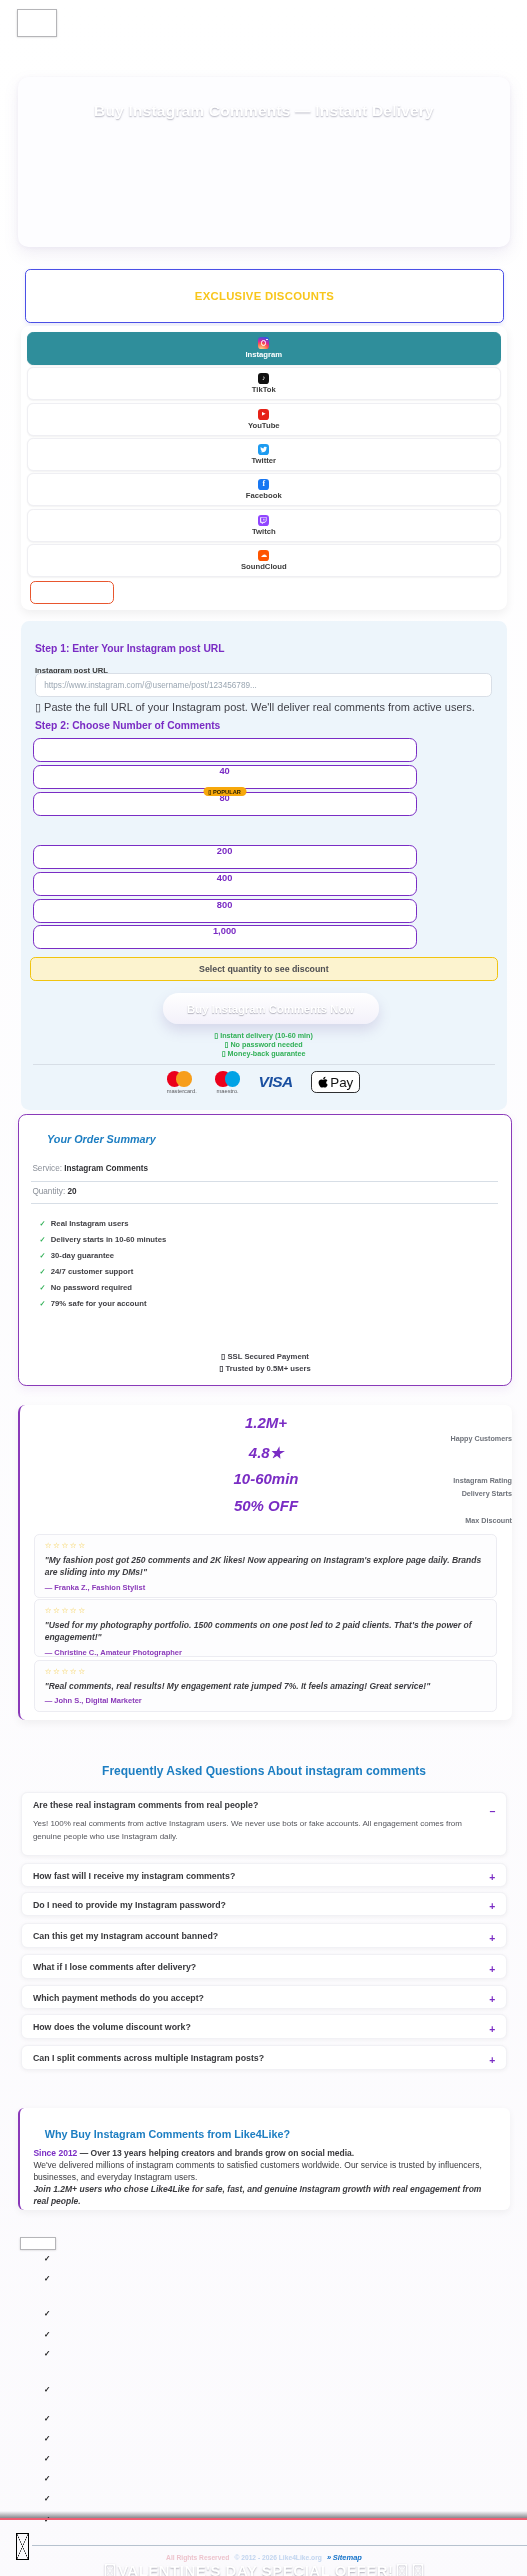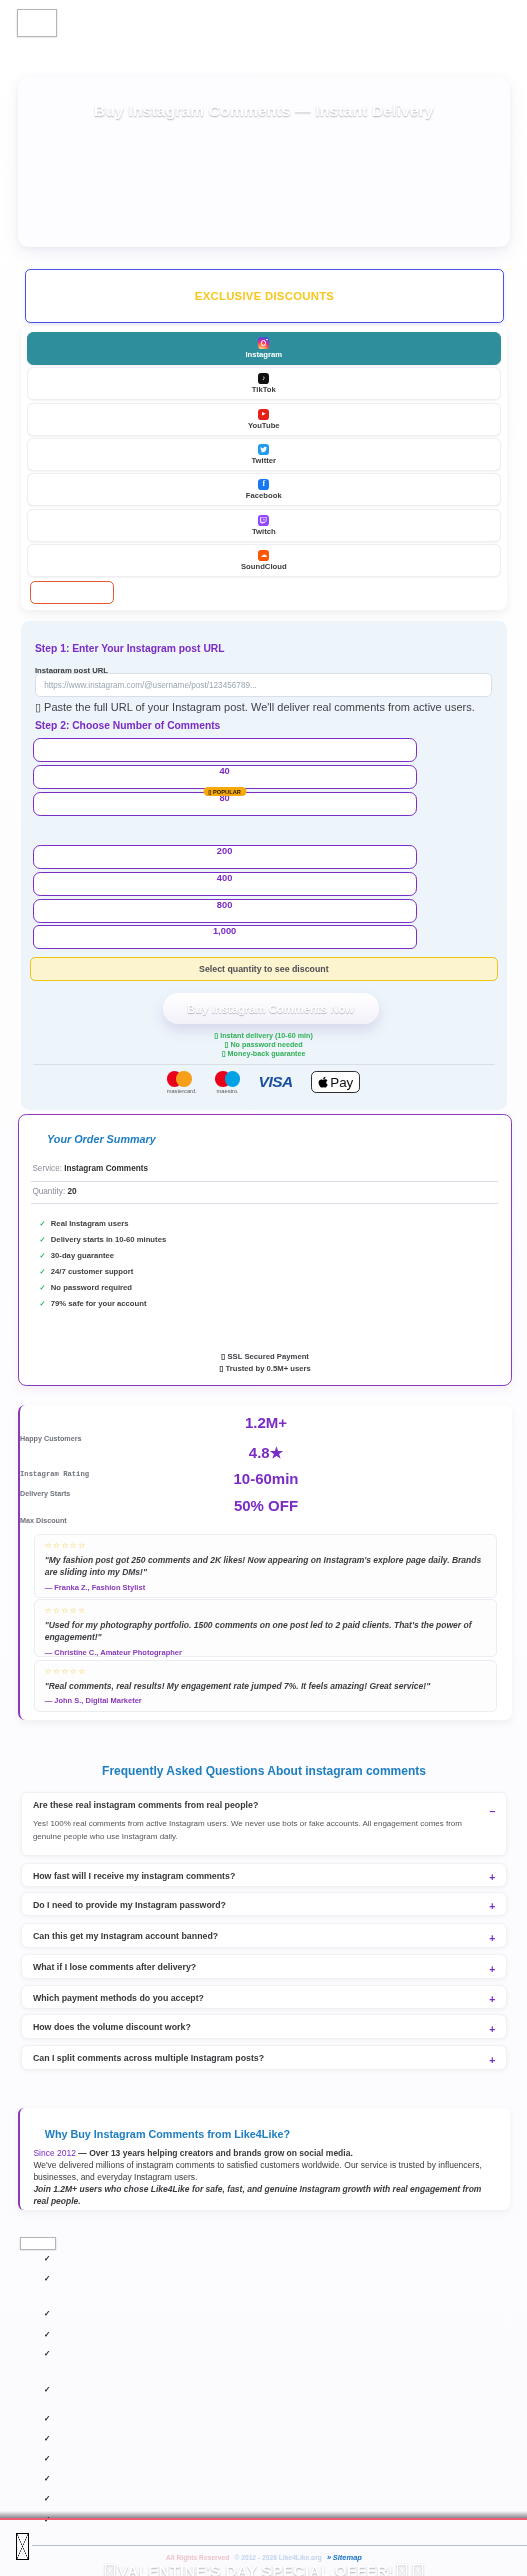--- a/index.html
+++ b/index.html
@@ -70,42 +70,42 @@
   .ord-row{position:absolute;left:13.4px;font-size:8.2px;}
   .ord-label{color:#8a8f98;}
   .ord-val{color:#2f2f33;font-weight:bold;}
   .feat{position:absolute;left:20.6px;display:flex;gap:5.2px;align-items:center;}
   .feat-check{color:#31b057;font-size:7.2px;font-weight:bold;}
   .feat-text{color:#3f3f44;font-size:7.7px;font-weight:bold;}
   .trust-line{position:absolute;width:100%;text-align:center;color:#3f3f46;font-weight:bold;font-size:7.7px;}
 
   
   .stats-card{background:#fff;border-left:2.1px solid #8a3ab9;border-radius:7.2px;box-shadow:0 3.1px 8.2px rgba(0,0,0,0.05);}
-  .stat-val{position:absolute;width:100%;text-align:center;color:#7a2cc4;font-size:15px;font-weight:bold;}
-  .stat-lbl{position:absolute;width:100%;text-align:left;color:#6f737b;font-size:7.2px;font-weight:bold;}
+  .stat-val{position:absolute;width:100%;text-align:center;color:#7a2cc4;font-size:15px;font-weight:bold;font-style:italic;}
+  .stat-lbl{position:absolute;width:100%;text-align:right;color:#6f737b;font-size:7.2px;font-weight:bold;}
   .testi{position:absolute;left:14.4px;width:463px;background:#fdfdfe;border:0.5px solid #ececf2;border-radius:5.2px;padding:6.2px 9.3px;box-sizing:border-box;}
   .testi-stars{color:#f4ca3e;font-size:7.7px;letter-spacing:1.5px;}
   .testi-quote{color:#3c3c40;font-size:8.5px;font-weight:bold;font-style:italic;line-height:1.42;margin-top:3.6px;}
   .testi-author{color:#8a3ab9;font-size:7.5px;font-weight:bold;margin-top:4.6px;}
 
   
   .faq-h{position:absolute;width:100%;text-align:center;color:#1d7ec2;font-size:12px;font-weight:bold;}
   .faq-item{position:absolute;left:20.6px;width:486px;background:#fff;border:0.5px solid #f1f1f5;border-radius:6.2px;box-shadow:0 1px 4.1px rgba(0,0,0,0.05);padding:6.7px 25px 0 11.3px;box-sizing:border-box;cursor:pointer;}
   .faq-q{color:#38383c;font-size:8.8px;font-weight:bold;}
   .faq-icon{position:absolute;right:10.3px;color:#7a2cc4;font-size:10.3px;font-weight:bold;cursor:pointer;}
   .faq-item.expanded .faq-icon{top:13.4px;}
   .faq-item.collapsed .faq-icon{bottom:2.6px;}
   .faq-a{color:#55565c;font-size:8px;line-height:1.55;margin-top:8.8px;width:98%;}
 
   
   .why-card{background:#fff;border-left:2.1px solid #8a3ab9;border-radius:6.2px;box-shadow:0 2.1px 7.2px rgba(0,0,0,0.05);padding:15.5px 23px 0 13.4px;box-sizing:border-box;}
   .why-h{color:#1d7ec2;font-size:10.8px;font-weight:bold;margin:4.1px 0 7.2px 11.3px;}
   .why-p{color:#3a3a3e;font-size:8.5px;line-height:1.42;margin:0;}
   .why-bold{font-weight:bold;}
-  .why-since{color:#7a2cc4;font-weight:normal;margin-top:40px;}
+  .why-since{color:#7a2cc4;font-weight:bold;margin-top:40px;}
   .why-italic{font-weight:bold;font-style:italic;}
 
   
   .check-mark{position:absolute;left:44px;color:#1a1a1a;font-size:7.7px;font-weight:bold;}
 
   
   .band{background:linear-gradient(rgba(45,45,52,0) 0%, rgba(45,45,52,0.55) 100%);border-bottom:2.1px solid #ef5d72;}
   .big-tofu{border:1.5px solid #000;box-sizing:border-box;background-image:
     linear-gradient(to top right, transparent calc(50% - 0.5px), #000 50%, transparent calc(50% + 0.5px)),
     linear-gradient(to bottom right, transparent calc(50% - 0.5px), #000 50%, transparent calc(50% + 0.5px));}
@@ -197,21 +197,21 @@
     </div>
     <div class="qty" style="top:224px;">
       <span class="qty-label">200</span>
     </div>
     <div class="qty" style="top:251px;">
       <span class="qty-label">400</span>
     </div>
     <div class="qty" style="top:278px;">
       <span class="qty-label">800</span>
     </div>
-    <div class="qty" style="top:304px;border-radius:6px;">
+    <div class="qty" style="top:304px;">
       <span class="qty-label">1,000</span>
     </div>
 
     <div class="warn-banner" style="top:336px;">
       <span class="warn-text">Select quantity to see discount</span>
     </div>
 
     <button class="buy-btn" style="left:142px;top:372px;width:216px;height:31px;">
       <span class="buy-label">Buy Instagram Comments Now</span>
     </button>
@@ -286,21 +286,21 @@
     </div>
 
     <div class="trust-line" style="top:237px;">▯ SSL Secured Payment</div>
     <div class="trust-line" style="top:249px;">▯ Trusted by 0.5M+ users</div>
   </div>
 
   <div class="abs stats-card" style="left:18px;top:1405px;width:492px;height:315px;">
     <div class="stat-val" style="top:9.3px;">1.2M+</div>
     <div class="stat-lbl" style="top:29px;">Happy Customers</div>
     <div class="stat-val" style="top:39px;">4.8★</div>
-    <div class="stat-lbl" style="top:65px;font-family:Liberation Mono, monospace;">Instagram Rating</div>
+    <div class="stat-lbl" style="top:71px;">Instagram Rating</div>
     <div class="stat-val" style="top:65px;">10-60min</div>
     <div class="stat-lbl" style="top:84px;">Delivery Starts</div>
     <div class="stat-val" style="top:92px;">50% OFF</div>
     <div class="stat-lbl" style="top:111px;">Max Discount</div>
 
     <div class="testi" style="top:129px;height:64px;">
       <div class="testi-stars">☆☆☆☆☆</div>
       <div class="testi-quote">"My fashion post got 250 comments and 2K likes! Now appearing on Instagram's explore page daily. Brands are sliding into my DMs!"</div>
       <div class="testi-author">— Franka Z., Fashion Stylist</div>
     </div>

